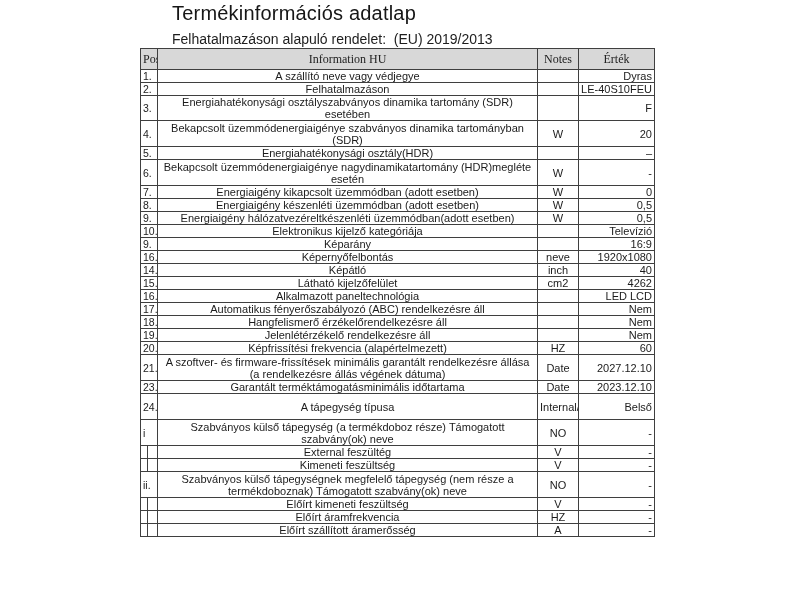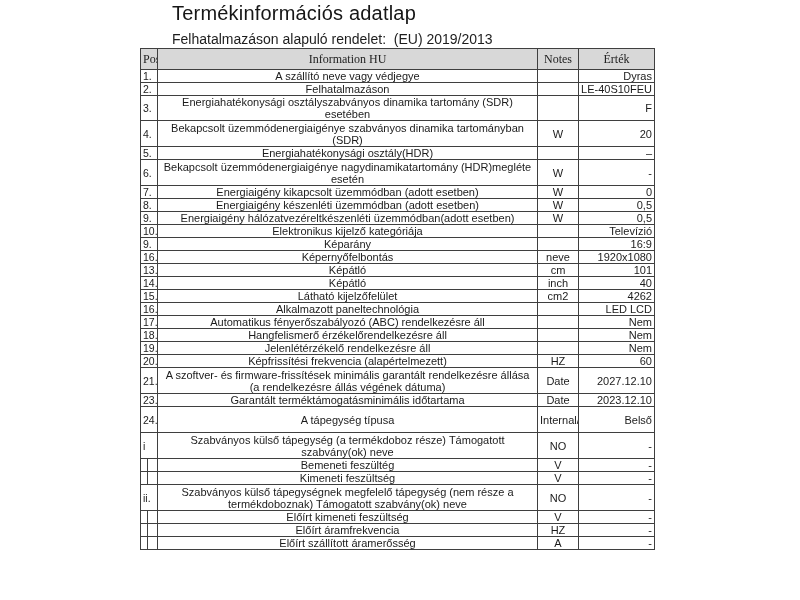--- a/index.html
+++ b/index.html
@@ -132,26 +132,20 @@
           <td class="note"></td>
           <td class="value">16:9</td>
         </tr>
         <tr>
           <td class="pos">16.</td>
           <td class="label">Képernyőfelbontás</td>
           <td class="note">neve</td>
           <td class="value">1920x1080</td>
         </tr>
         <tr>
-          <td class="pos">13.</td>
-          <td class="label">Képátló</td>
-          <td class="note">cm</td>
-          <td class="value">101</td>
-        </tr>
-        <tr>
           <td class="pos">14.</td>
           <td class="label">Képátló</td>
           <td class="note">inch</td>
           <td class="value">40</td>
         </tr>
         <tr>
           <td class="pos">15.</td>
           <td class="label">Látható kijelzőfelület</td>
           <td class="note">cm2</td>
           <td class="value">4262</td>
@@ -205,21 +199,21 @@
           <td class="value">Belső</td>
         </tr>
         <tr class="tall">
           <td class="pos">i</td>
           <td class="label">Szabványos külső tápegység (a termékdoboz része) Támogatott szabvány(ok) neve</td>
           <td class="note">NO</td>
           <td class="value">-</td>
         </tr>
         <tr>
           <td class="pos pos-sub"></td>
-          <td class="label">Bemeneti feszültég</td>
+          <td class="label">External feszültég</td>
           <td class="note">V</td>
           <td class="value">-</td>
         </tr>
         <tr>
           <td class="pos pos-sub"></td>
           <td class="label">Kimeneti feszültség</td>
           <td class="note">V</td>
           <td class="value">-</td>
         </tr>
         <tr class="tall">

